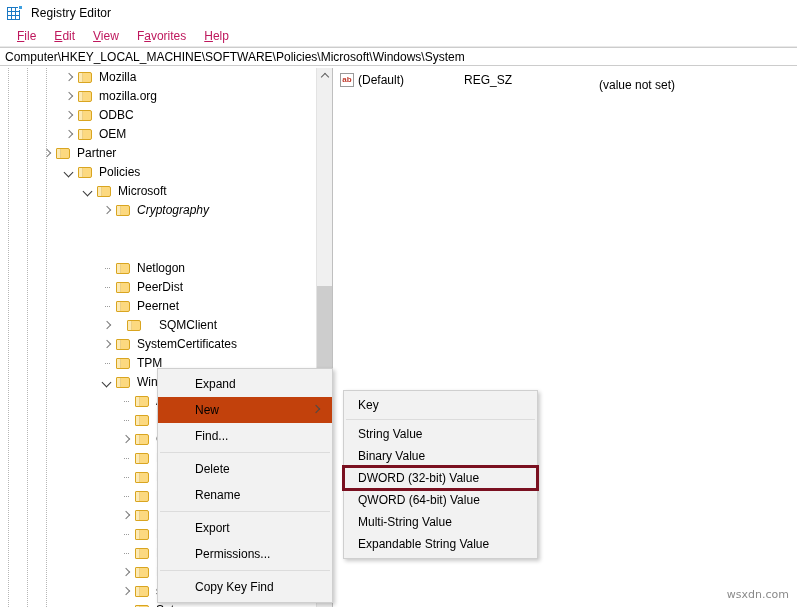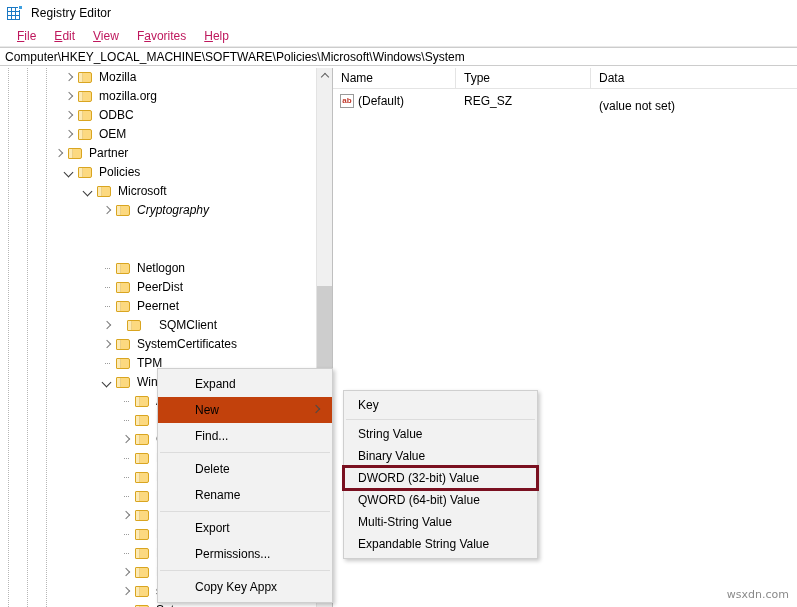--- a/index.html
+++ b/index.html
@@ -425,21 +425,21 @@
         <div class="row" style="padding-left: 62px;">
           <span class="twisty closed"></span>
           <span class="folder"></span>
           <span class="label-box">ODBC</span>
         </div>
         <div class="row" style="padding-left: 62px;">
           <span class="twisty closed"></span>
           <span class="folder"></span>
           <span class="label-box">OEM</span>
         </div>
-        <div class="row" style="padding-left: 52px;">
+        <div class="row" style="padding-left: 40px;">
           <span class="twisty closed"></span>
           <span class="folder"></span>
           <span class="label-box">Partner</span>
         </div>
         <div class="row" style="padding-left: 62px;">
           <span class="twisty open"></span>
           <span class="folder"></span>
           <span class="label-box">Policies</span>
         </div>
         <div class="row" style="padding-left: 81px;">
@@ -560,25 +560,20 @@
       </div>
 
     <div id="tree-scrollbar">
       <div id="tree-sb-up"></div>
       <div id="tree-sb-thumb"></div>
       <div id="tree-sb-down"></div>
     </div>
   </div>
 
   <div id="values-pane">
-    <div id="values-header">
-      <div class="col-head col-name">Name</div>
-      <div class="col-head col-type">Type</div>
-      <div class="col-head col-data">Data</div>
-    </div>
     <div id="values-rows">
         <div class="value-row">
           <div class="vcell name">
             <span class="ab-icon">ab</span>
             <span>(Default)</span>
           </div>
           <div class="vcell type">REG_SZ</div>
           <div class="vcell data">(value not set)</div>
         </div>
       </div>
@@ -605,21 +600,21 @@
     </div>
     <div class="cmenu-sep"></div>
     <div class="cmenu-item">
       <span>Export</span>
     </div>
     <div class="cmenu-item">
       <span>Permissions...</span>
     </div>
     <div class="cmenu-sep"></div>
     <div class="cmenu-item">
-      <span>Copy Key Appx</span>
+      <span>Copy Key Find</span>
     </div>
   </div>
 
 <div id="submenu">
     <div class="smenu-item">
       <span>Key</span>
     </div>
     <div class="smenu-sep"></div>
     <div class="smenu-item">
       <span>String Value</span>

